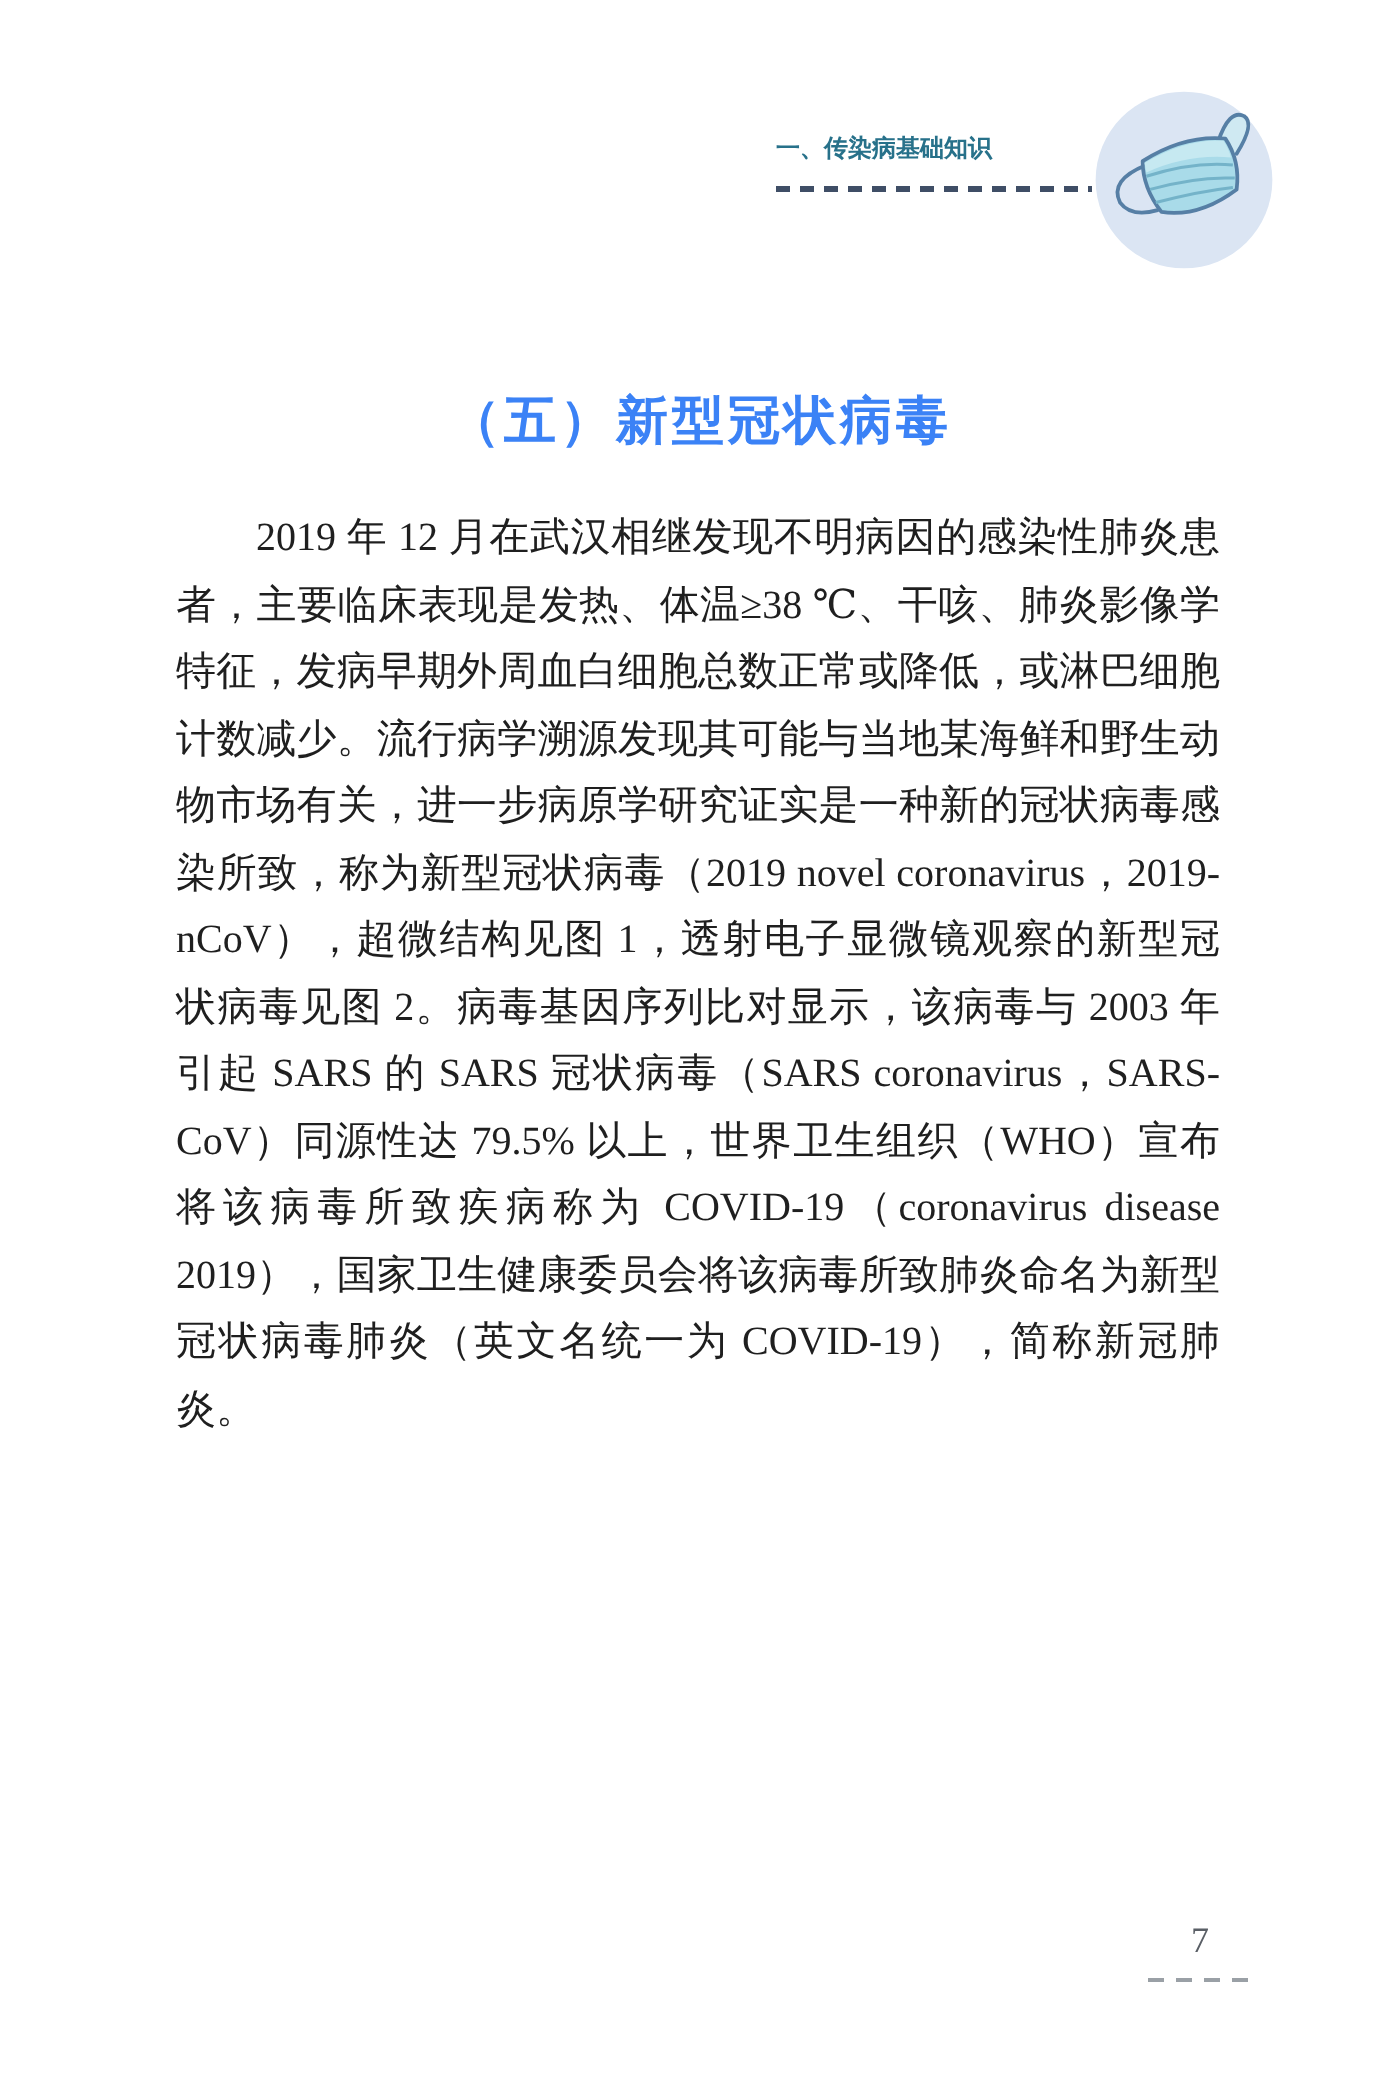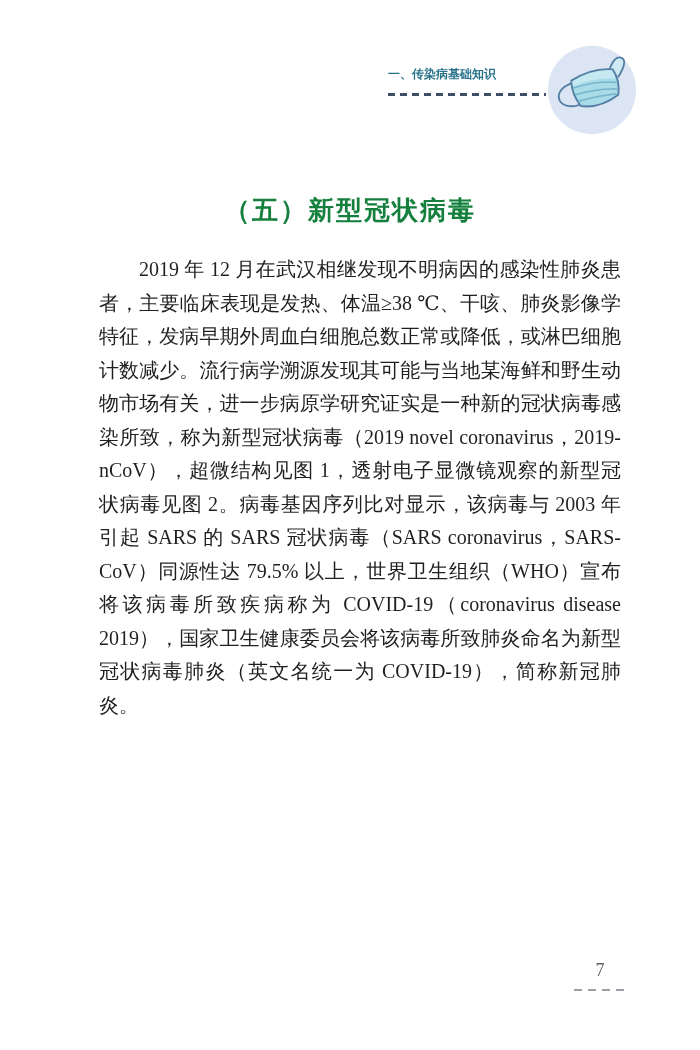--- a/index.html
+++ b/index.html
@@ -57,39 +57,38 @@
 
   
   .section-title {
     position: absolute;
     top: 193px;
     left: 0;
     width: 100%;
     text-align: center;
     font-size: 26px;
     font-weight: bold;
-    color: #15803d;
+    color: #3b82f6;
     letter-spacing: 2px;
     font-family: "Liberation Serif", "DejaVu Serif", serif;
   }
 
   
   .body-paragraph {
     position: absolute;
     left: 88px;
     top: 253px;
     width: 522px;
     font-size: 20px;
     line-height: 33.5px;
     color: #1f1f1f;
     text-align: justify;
     text-justify: inter-ideograph;
     text-indent: 2em;
     font-family: "Liberation Serif", "DejaVu Serif", serif;
-    margin-left: 11px;
   }
 
   
   .page-footer {
     position: absolute;
     left: 555px;
     top: 960px;
     width: 90px;
     text-align: center;
   }

